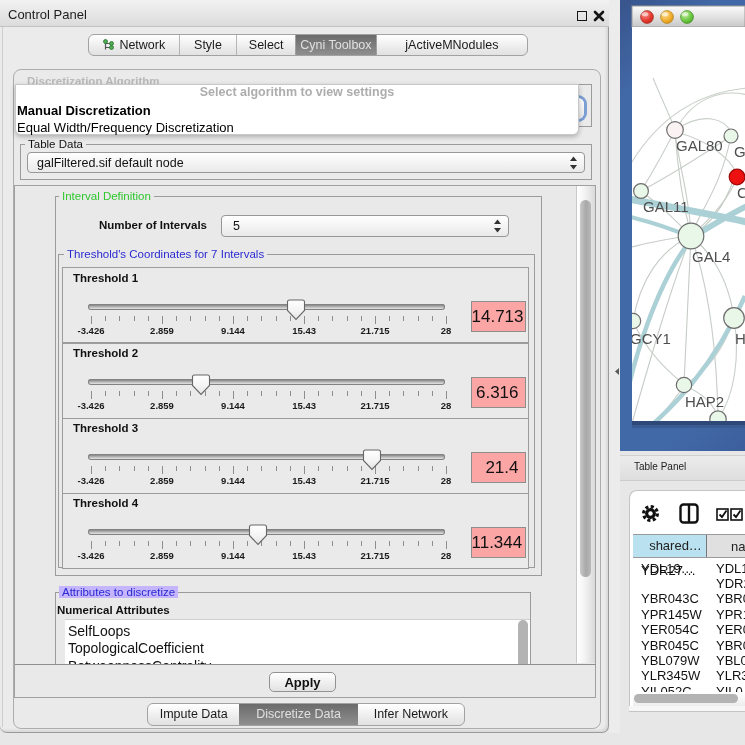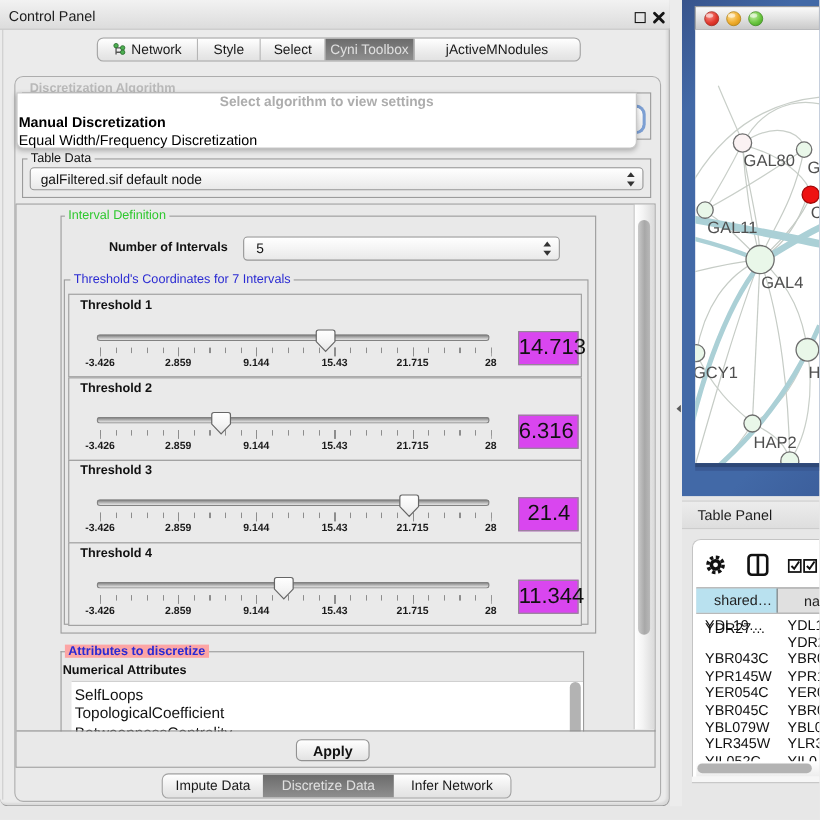--- a/index.html
+++ b/index.html
@@ -5,21 +5,21 @@
 html,body{width:745px;height:745px;overflow:hidden;}
 body{font-family:"Liberation Sans",sans-serif;background:#e7e7e7;position:relative;}
 .abs{position:absolute;}
 .grp{position:absolute;border:1px solid #9b9b9b;}
 .grplabel{position:absolute;font-size:11.5px;background:#eaeaea;padding:0 3px;line-height:12px;}
 .combo{position:absolute;border:1px solid #979797;border-radius:4px;background:linear-gradient(#ffffff,#f2f2f2 60%,#e9e9e9);font-size:12.5px;color:#111;}
 .combo .tx{position:absolute;left:9px;top:50%;transform:translateY(-50%);}
 .stepper{position:absolute;right:6px;top:50%;transform:translateY(-50%);width:9px;height:14px;}
 .bold{font-weight:bold;}
 .ticklabel{position:absolute;font-size:9.5px;font-weight:bold;color:#1a1a1a;transform:translateX(-50%);white-space:nowrap;}
-.valuebox{position:absolute;width:55px;height:31px;background:#d946ef;border:1px solid #8e8e8e;font-size:20px;color:#111;text-align:right;padding-right:6px;line-height:29px;}
+.valuebox{position:absolute;width:55px;height:31px;background:#fca5a5;border:1px solid #8e8e8e;font-size:17px;color:#111;text-align:right;padding-right:6px;line-height:29px;}
 .tpanel{position:absolute;left:62px;width:467px;height:76px;border:1px solid #9c9c9c;background:#eaeaea;}
 .seg{display:flex;align-items:center;justify-content:center;font-size:12.5px;color:#1a1a1a;height:100%;}
 .segdark{background:linear-gradient(#6b6b6b,#8f8f8f);color:#e0e0e0;}
 </style></head><body>
 <div class="abs" style="left:0;top:0;width:609px;height:733px;background:#ebebeb;border-right:1px solid #9a9a9a;border-bottom:1px solid #9a9a9a;border-radius:0 0 7px 7px;box-shadow:inset -2px -2px 2px rgba(0,0,0,0.08);"></div>
 <div class="abs" style="left:2px;top:27px;width:1px;height:700px;background:#cdcdcd;"></div>
 <div class="abs" style="left:0;top:0;width:609px;height:27px;background:linear-gradient(#f2f2f2,#dcdcdc);border-bottom:1px solid #c2c2c2;"></div>
 <div class="abs" style="left:8px;top:7px;font-size:13px;color:#1c1c1c;">Control Panel</div>
 <div class="abs" style="left:577px;top:11px;width:10px;height:10px;border:1.6px solid #151515;"></div>
 <svg class="abs" style="left:592px;top:9px;" width="14" height="14">
@@ -147,21 +147,21 @@
       <linearGradient id="hg492" x1="0" y1="0" x2="0" y2="1">
         <stop offset="0" stop-color="#ffffff"></stop>
         <stop offset="0.55" stop-color="#f4f4f4"></stop>
         <stop offset="1" stop-color="#e4e4e4"></stop>
       </linearGradient>
     </defs>
     <path d="M3.5 1 H16.5 Q18.5 1 18.5 3 V11.5 L10 20.5 L1.5 11.5 V3 Q1.5 1 3.5 1 Z" fill="url(#hg492)" stroke="#666" stroke-width="1.1"></path>
   </svg>
 <div class="valuebox" style="left:470.5px;top:526.5px;">11.344</div>
 <div class="grp" style="left:55px;top:592px;width:476px;height:73px;border-bottom:none;"></div>
-<div class="grplabel" style="left:59px;top:586px;color:#2a2ad2;background:#fca5a5;font-weight:bold;">Attributes to discretize</div>
+<div class="grplabel" style="left:59px;top:586px;color:#2a2ad2;background:#c4b5fd;">Attributes to discretize</div>
 <div class="abs bold" style="left:57px;top:604px;font-size:11.5px;color:#111;text-align:center;">Numerical Attributes</div>
 <div class="abs" style="left:65px;top:619px;width:465px;height:46px;background:#fff;overflow:hidden;border-top:1px solid #d0d0d0;">
     <div style="font-size:14px;color:#111;padding-left:3px;line-height:17.5px;padding-top:2.5px;">SelfLoops<br>TopologicalCoefficient<br>BetweennessCentrality</div>
   </div>
 <div class="abs" style="left:518px;top:620px;width:10px;height:45px;background:#b3b3b3;border-radius:5px 5px 0 0;"></div>
 <div class="abs" style="left:15px;top:664px;width:581px;height:1px;background:#8f8f8f;"></div>
 <div class="abs" style="left:269px;top:671.5px;width:67px;height:20px;border:1px solid #929292;border-radius:5px;background:linear-gradient(#ffffff,#efefef 55%,#e2e2e2);text-align:center;font-size:13px;font-weight:bold;color:#111;line-height:19px;">Apply</div>
 <div class="abs" style="left:147px;top:702.5px;width:318px;height:23px;border:1px solid #a2a2a2;border-radius:6px;background:linear-gradient(#ffffff,#e9e9e9 70%,#e2e2e2);overflow:hidden;display:flex;">
 <div class="seg bold" style="width:92px;font-weight:normal;">Impute Data</div>
 <div class="seg segdark" style="width:119px;">Discretize Data</div>
@@ -256,21 +256,21 @@
       <text x="23" y="212" font-size="15px" fill="#4f4f4f" font-family="Liberation Sans,sans-serif">GAL11</text>
       <text x="72" y="262" font-size="15px" fill="#4f4f4f" font-family="Liberation Sans,sans-serif">GAL4</text>
       <text x="10" y="344" font-size="15px" fill="#4f4f4f" font-family="Liberation Sans,sans-serif">GCY1</text>
       <text x="115" y="344" font-size="15px" fill="#4f4f4f" font-family="Liberation Sans,sans-serif">H</text>
       <text x="65" y="407" font-size="15px" fill="#4f4f4f" font-family="Liberation Sans,sans-serif">HAP2</text>
     </g>
     <rect x="12" y="421" width="113" height="4" fill="#2e4877"></rect>
     <rect x="12" y="425" width="113" height="3" fill="#3a5a94"></rect>
   </svg>
 <div class="abs" style="left:620px;top:455px;width:125px;height:26px;background:linear-gradient(#ececec,#dedede);border-top:1px solid #d0d0d0;border-bottom:1px solid #cccccc;"></div>
-<div class="abs" style="left:634px;top:461px;font-size:13px;color:#1c1c1c;">Table Panel</div>
+<div class="abs" style="left:634px;top:461px;font-size:10px;color:#1c1c1c;">Table Panel</div>
 <div class="abs" style="left:629px;top:490px;width:116px;height:222px;background:#ffffff;border:1px solid #c4c4c4;border-radius:8px 0 0 0;border-right:none;"></div>
 <svg class="abs" style="left:641px;top:504px;" width="19" height="19" viewBox="0 0 19 19">
     <circle cx="9.5" cy="9.5" r="5.4" fill="#111"></circle>
     <circle cx="9.5" cy="9.5" r="6.9" fill="none" stroke="#111" stroke-width="3.2" stroke-dasharray="3.1 2.32"></circle>
     <circle cx="9.5" cy="9.5" r="2.2" fill="#fff"></circle>
   </svg>
 <svg class="abs" style="left:679px;top:503px;" width="20" height="21" viewBox="0 0 20 21">
     <rect x="1.5" y="1.5" width="17" height="18" rx="3" fill="none" stroke="#111" stroke-width="2.4"></rect>
     <path d="M10 1.5 V19.5" stroke="#111" stroke-width="2.4"></path>
   </svg>

